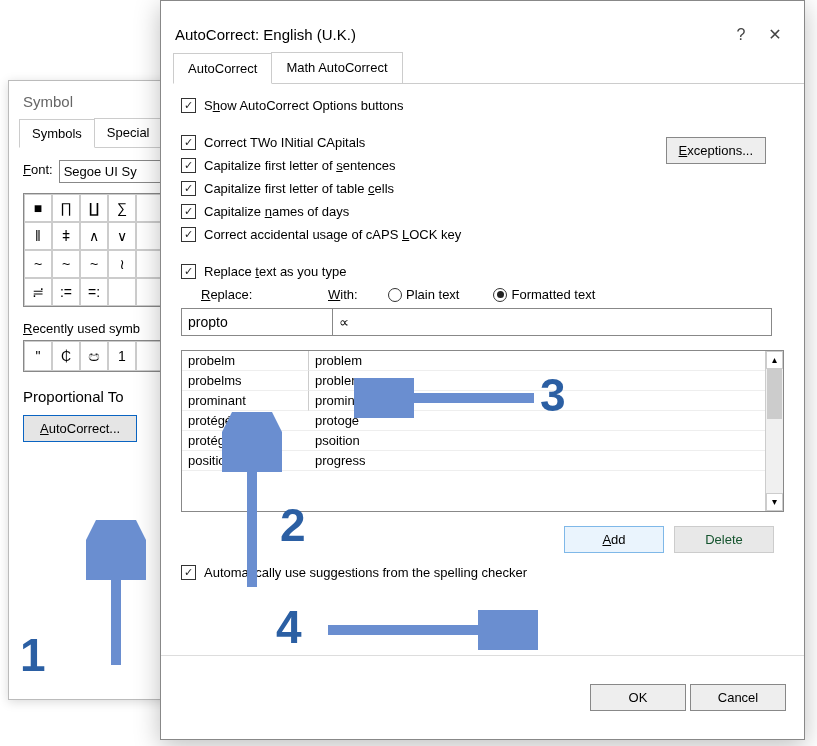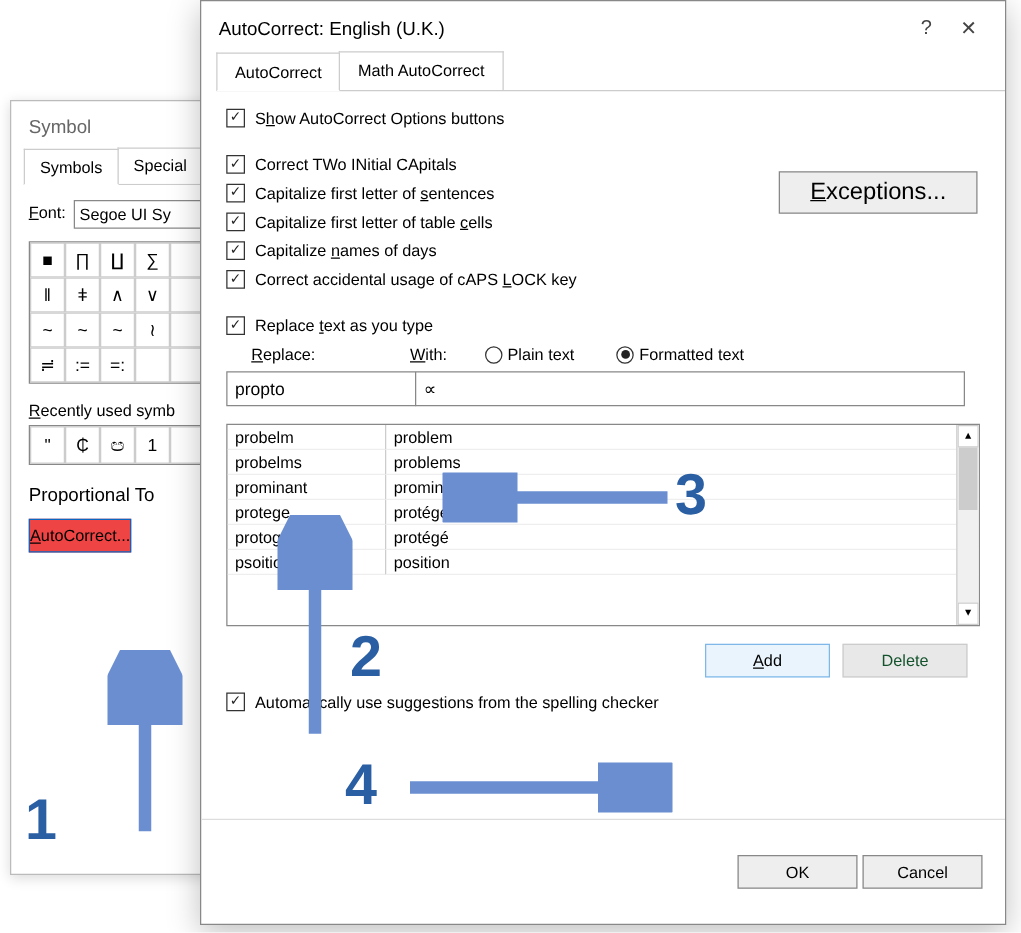--- a/index.html
+++ b/index.html
@@ -84,43 +84,43 @@
   .recent-cell {
     border:1px solid #ccc;
     display:flex;
     align-items:center;
     justify-content:center;
     font-size:14px;
   }
   .prop-label { font-size: 15px; margin-bottom: 10px; }
   .autocorrect-btn {
     border: 1px solid #0a64c2;
-    background: #ef4444;
-    padding: 5px 0;
+    background: #e5e5e5;
+    padding: 5px 16px;
     font-size: 13px;
     cursor: pointer;
   }
 
   
   .ac-dialog {
     position: absolute;
     left: 160px;
     top: 0px;
     width: 645px;
     height: 740px;
     background: #fff;
     border: 1px solid #888;
     box-shadow: 0 6px 24px rgba(0,0,0,0.25);
     display:flex;
     flex-direction:column;
   }
   .ac-titlebar {
     display:flex;
     align-items:center;
-    padding: 12px 12px 8px 14px;
+    padding: 24px 12px 8px 14px;
     font-size: 15px;
   }
   .ac-titlebar .spacer { flex:1; }
   .ac-help, .ac-close {
     width: 34px;
     text-align:center;
     font-size: 16px;
     cursor:pointer;
     color:#444;
   }
@@ -163,26 +163,26 @@
     font-size:12px;
     line-height:1;
     color:#222;
   }
   .chk.checked::after{
     content:"✓";
     font-size:11px;
   }
   .exceptions-btn {
     position:absolute;
-    right: 22px;
+    right: 38px;
     top: 136px;
     border:1px solid #888;
     background:#eee;
-    padding: 5px 24px;
-    font-size:19px;
+    padding: 5px 12px;
+    font-size:13px;
     cursor:pointer;
   }
   .section-gap { margin-top: 22px; }
   .repl-row {
     display:flex;
     align-items:center;
     gap: 22px;
     margin-left: 20px;
     margin-bottom: 6px;
     margin-top: 6px;
@@ -435,26 +435,26 @@
     </div>
 
     <div class="list-box">
       <div class="list-inner">
         <div class="list-cell">probelm</div>
           <div class="list-cell r">problem</div>
         <div class="list-cell">probelms</div>
           <div class="list-cell r">problems</div>
         <div class="list-cell">prominant</div>
           <div class="list-cell r">prominent</div>
-        <div class="list-cell">protege</div>
           <div class="list-cell r">protégé</div>
         <div class="list-cell">protoge</div>
           <div class="list-cell r">protégé</div>
         <div class="list-cell">psoition</div>
           <div class="list-cell r">position</div>
+          <div class="list-cell r">progress</div>
       </div>
       <div class="list-scrollbar">
         <div class="up">▴</div>
         <div class="thumb"></div>
         <div class="dn">▾</div>
       </div>
     </div>
 
     <div class="add-del-row">
       <div class="btn add"><span class="underline">A</span>dd</div>

